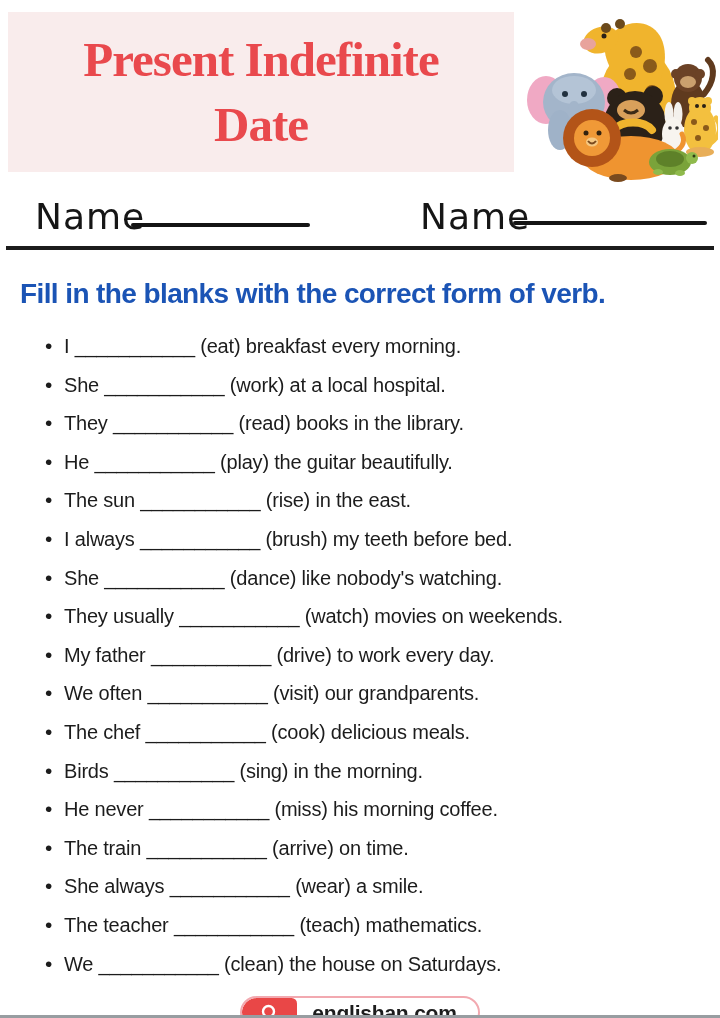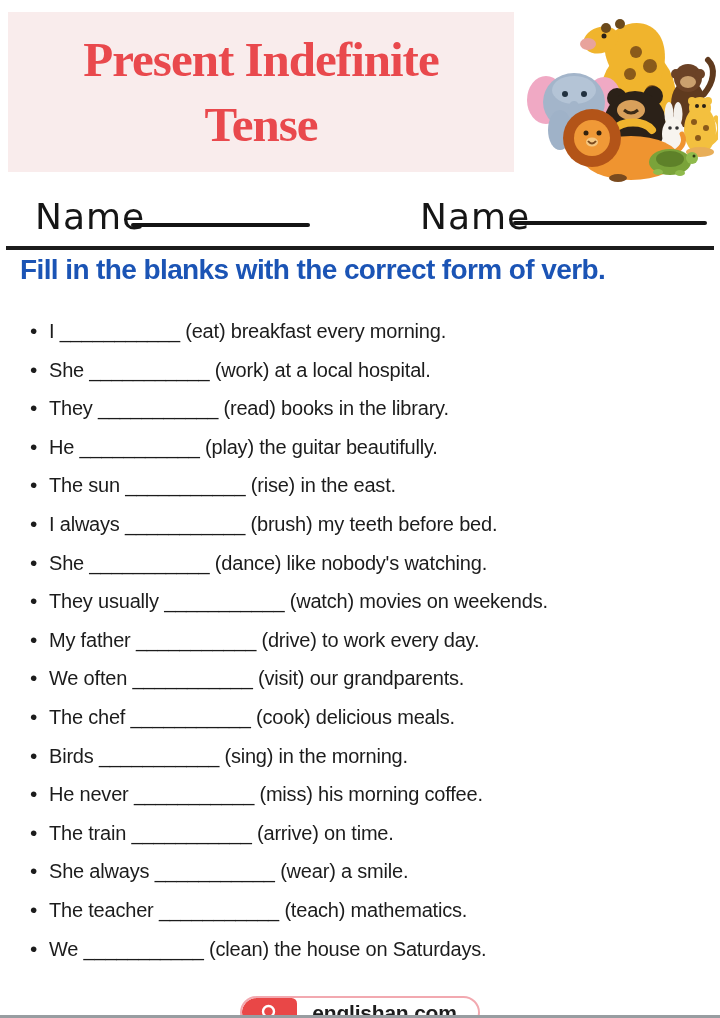--- a/index.html
+++ b/index.html
@@ -32,29 +32,29 @@
   .date-label{left:35px;}
   .name-label{left:420px;}
   .meta-line{position:absolute;height:0;border-top:4px solid #141414;border-radius:2px;}
   .date-line{left:131px;width:179px;top:31px;}
   .name-line{left:513px;width:194px;top:29px;}
 
   .divider{position:absolute;left:6px;right:6px;top:246px;height:4px;background:#1c1c1c;}
 
   
   .instruction{
-    position:absolute;left:20px;top:254px;width:690px;
+    position:absolute;left:20px;top:278px;width:690px;
     font-size:28px;font-weight:bold;color:#1b54b5;letter-spacing:-0.6px;
     white-space:nowrap;
   }
 
   
   .ex-list{
     position:absolute;left:30px;top:312px;width:672px;
-    margin:0;padding:0;list-style:none;
+    margin:15px;padding:0;list-style:none;
   }
   .ex-list li{
     position:relative;padding-left:19px;
     font-size:20px;line-height:38.6px;color:#1c1c1c;
     letter-spacing:-0.2px;white-space:nowrap;
   }
   .ex-list li::before{
     content:"\2022";position:absolute;left:0;top:0;
     font-size:21px;color:#1c1c1c;
   }
@@ -76,21 +76,21 @@
   }
   .bottom-strip{position:absolute;left:0;right:0;bottom:0;height:3px;background:#989da1;}
 </style>
 </head>
 <body>
 
 <div class="page">
 
   <div class="header-box">
     <div class="title-line">Present Indefinite</div>
-    <div class="title-line">Tense</div>
+    <div class="title-line">Date</div>
   </div>
 
   <svg class="animals" viewBox="0 0 200 186" aria-hidden="true">
 
     <g>
       <ellipse cx="120" cy="95" rx="38" ry="48" fill="#f0b42d"></ellipse>
       <path d="M88,40 C100,18 130,14 142,34 C150,48 148,70 138,86 L112,96 C100,80 82,56 88,40 Z" fill="#f0b42d"></path>
       <ellipse cx="83" cy="38" rx="18" ry="13" fill="#f0b42d" transform="rotate(-18 83 38)"></ellipse>
       <ellipse cx="70" cy="42" rx="8" ry="6" fill="#e8a39c"></ellipse>
       <circle cx="88" cy="26" r="5" fill="#6b4a1c"></circle>

